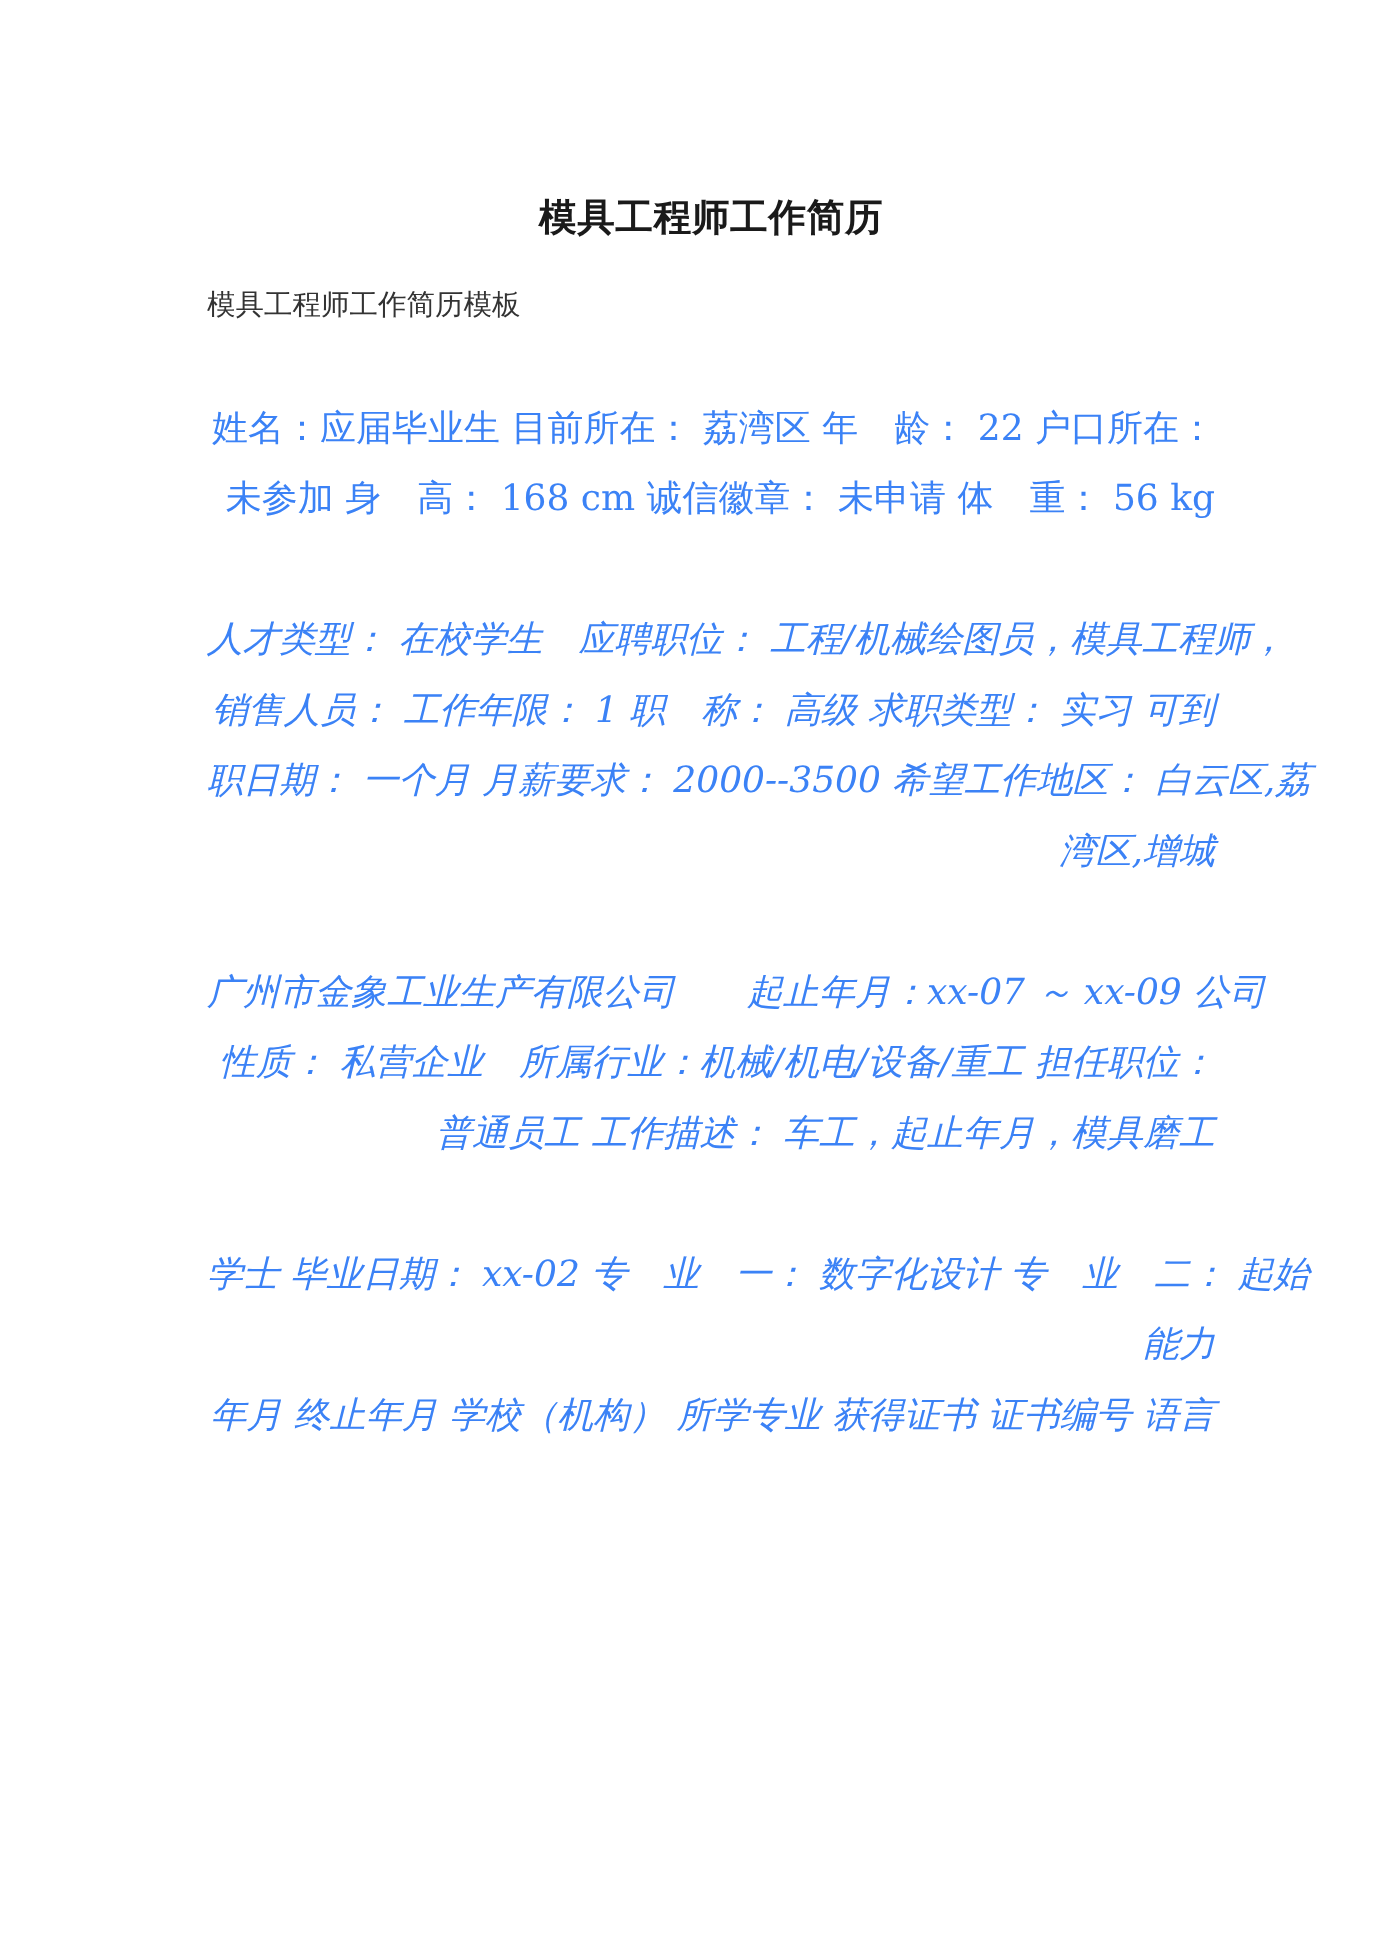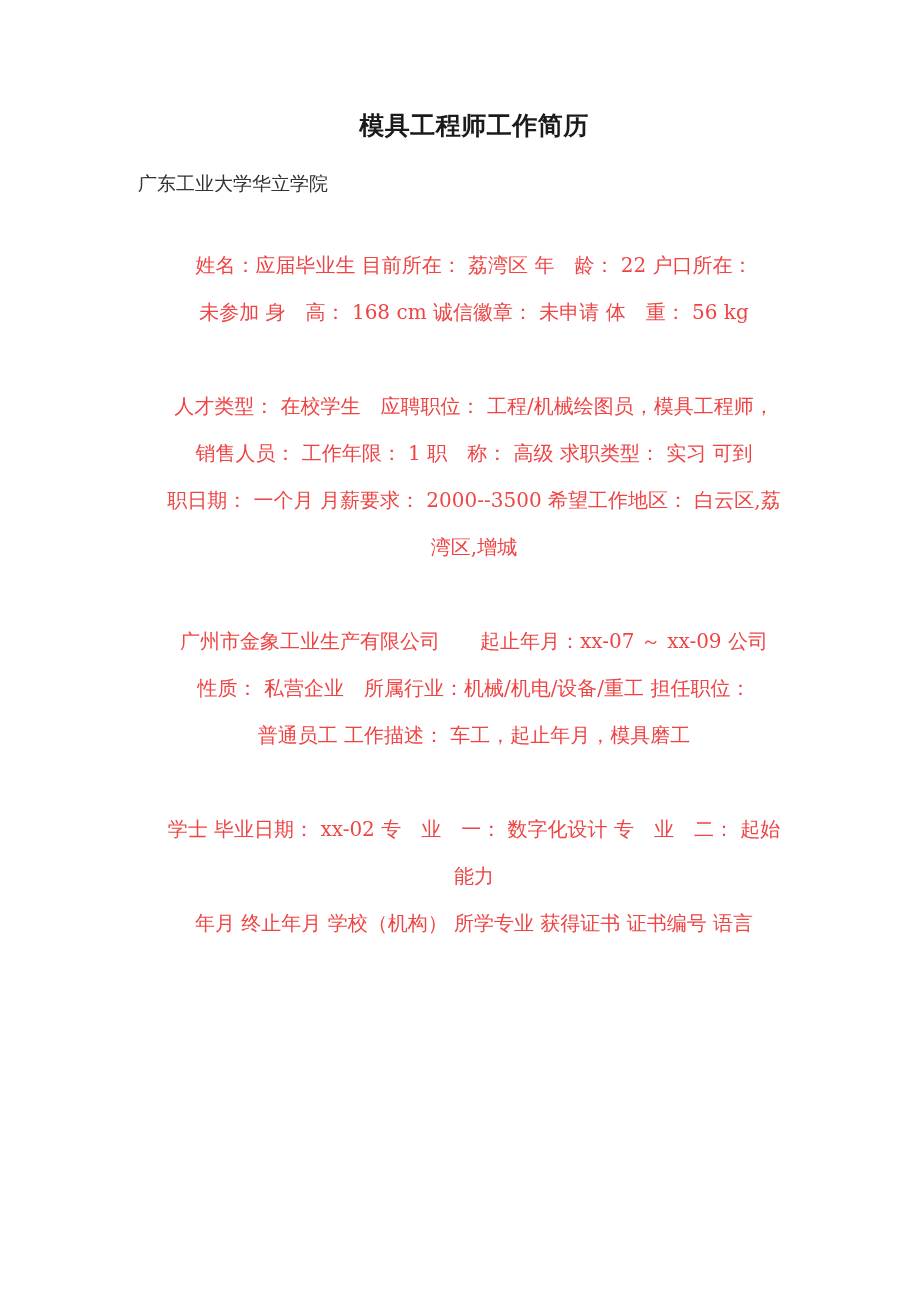--- a/index.html
+++ b/index.html
@@ -15,20 +15,21 @@
     font-family: "DejaVu Serif", "Liberation Serif", serif;
     color: #000000;
     -webkit-font-smoothing: antialiased;
   }
   .page {
     position: relative;
     width: 920px;
     height: 1020px;
     background: #ffffff;
     box-sizing: border-box;
+    margin-top: 20px;
   }
   .content {
     position: absolute;
     left: 138px;
     top: 0;
     width: 672px;
   }
   .doc-title {
     font-family: "Liberation Sans", "DejaVu Sans", sans-serif;
     font-weight: bold;
@@ -43,43 +44,43 @@
   .subtitle {
     font-family: "DejaVu Serif", "Liberation Serif", serif;
     font-size: 19px;
     line-height: 26px;
     margin: 0;
     padding-top: 30px;
     color: #333333;
   }
   .para {
     font-family: "DejaVu Serif", "Liberation Serif", serif;
-    font-size: 20px;
+    font-size: 24px;
     line-height: 47px;
     margin: 0;
-    color: #ef4444;
-    text-align: center;
+    color: #3b82f6;
+    text-align: right;
     word-break: break-all;
   }
   .para.gap-first { margin-top: 46px; }
-  .para.gap       { margin-top: 47px; }
+  .para.gap       { margin-top: 47px; font-style: italic; }
   .line {
     display: block;
     white-space: pre;
   }
 </style>
 </head>
 <body>
 
 <div class="page">
   <div class="content">
 
     <h1 class="doc-title">模具工程师工作简历</h1>
 
-    <p class="subtitle">广东工业大学华立学院</p>
+    <p class="subtitle">模具工程师工作简历模板</p>
 
     <div class="para gap-first">
       <span class="line">姓名：应届毕业生 目前所在： 荔湾区 年　龄： 22 户口所在：</span>
       <span class="line">未参加 身　高： 168 cm 诚信徽章： 未申请 体　重： 56 kg</span>
     </div>
 
     <div class="para gap">
       <span class="line">人才类型： 在校学生　应聘职位： 工程/机械绘图员，模具工程师，</span>
       <span class="line">销售人员： 工作年限： 1 职　称： 高级 求职类型： 实习 可到</span>
       <span class="line">职日期： 一个月 月薪要求： 2000--3500 希望工作地区： 白云区,荔</span>

